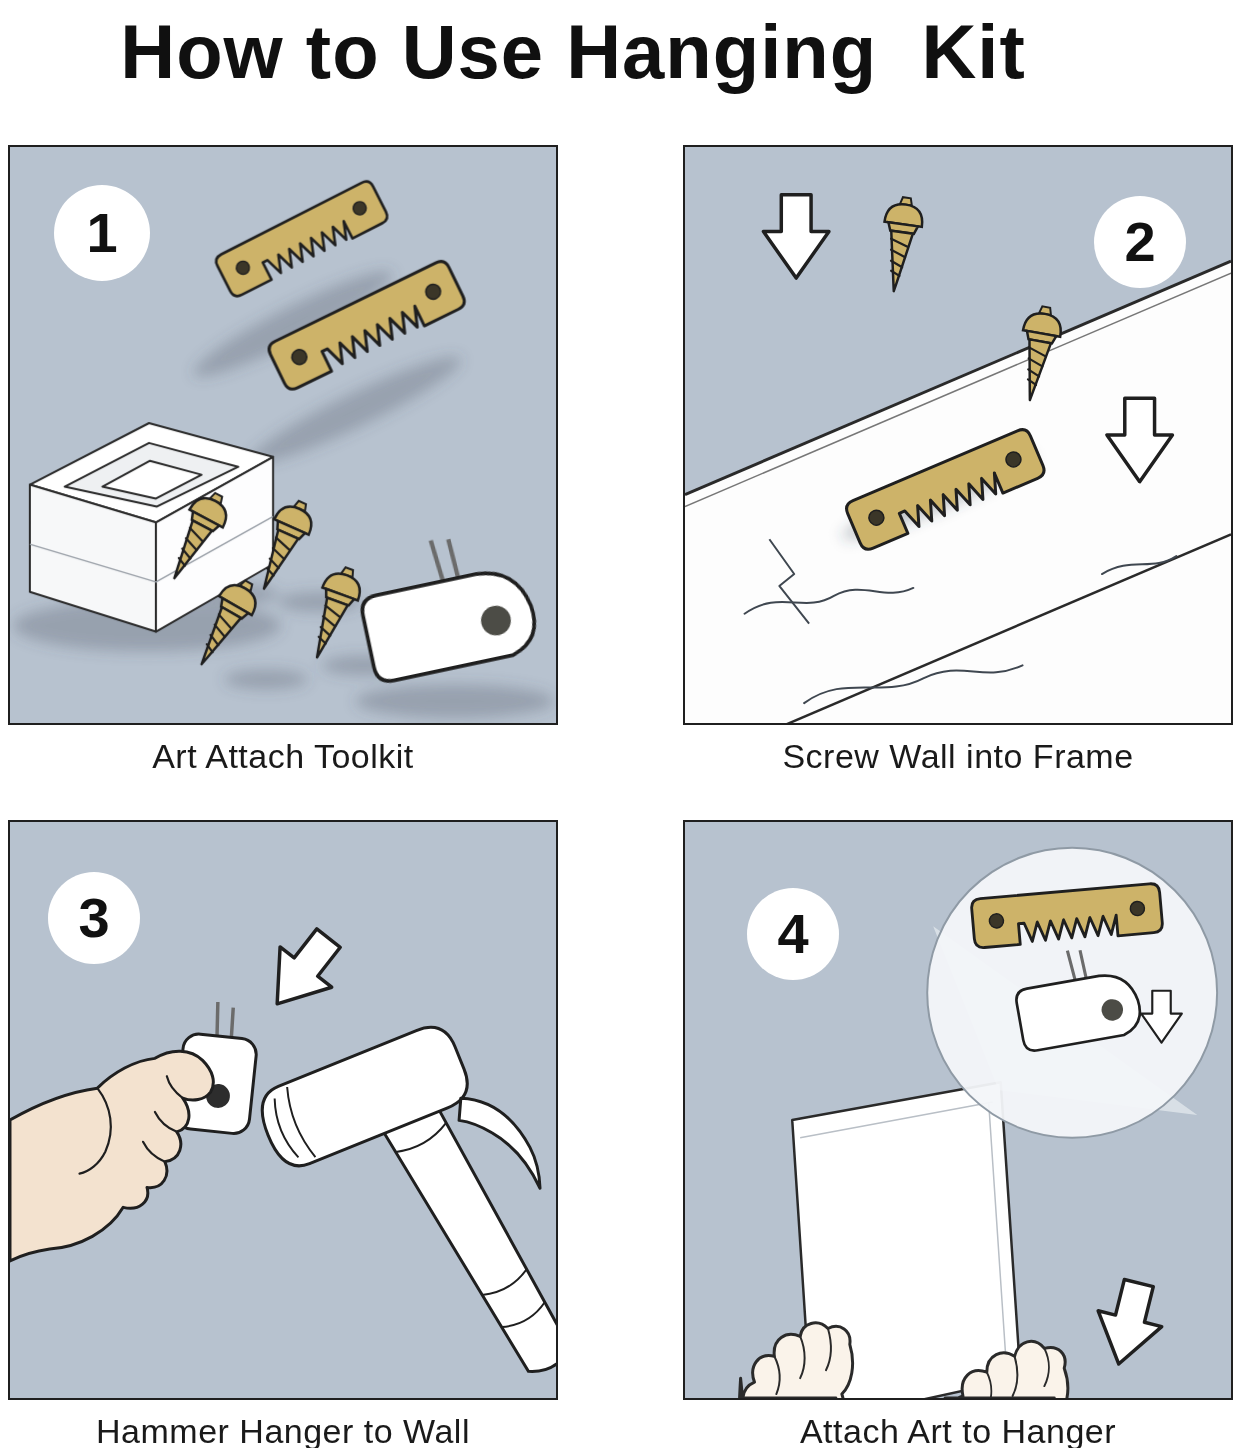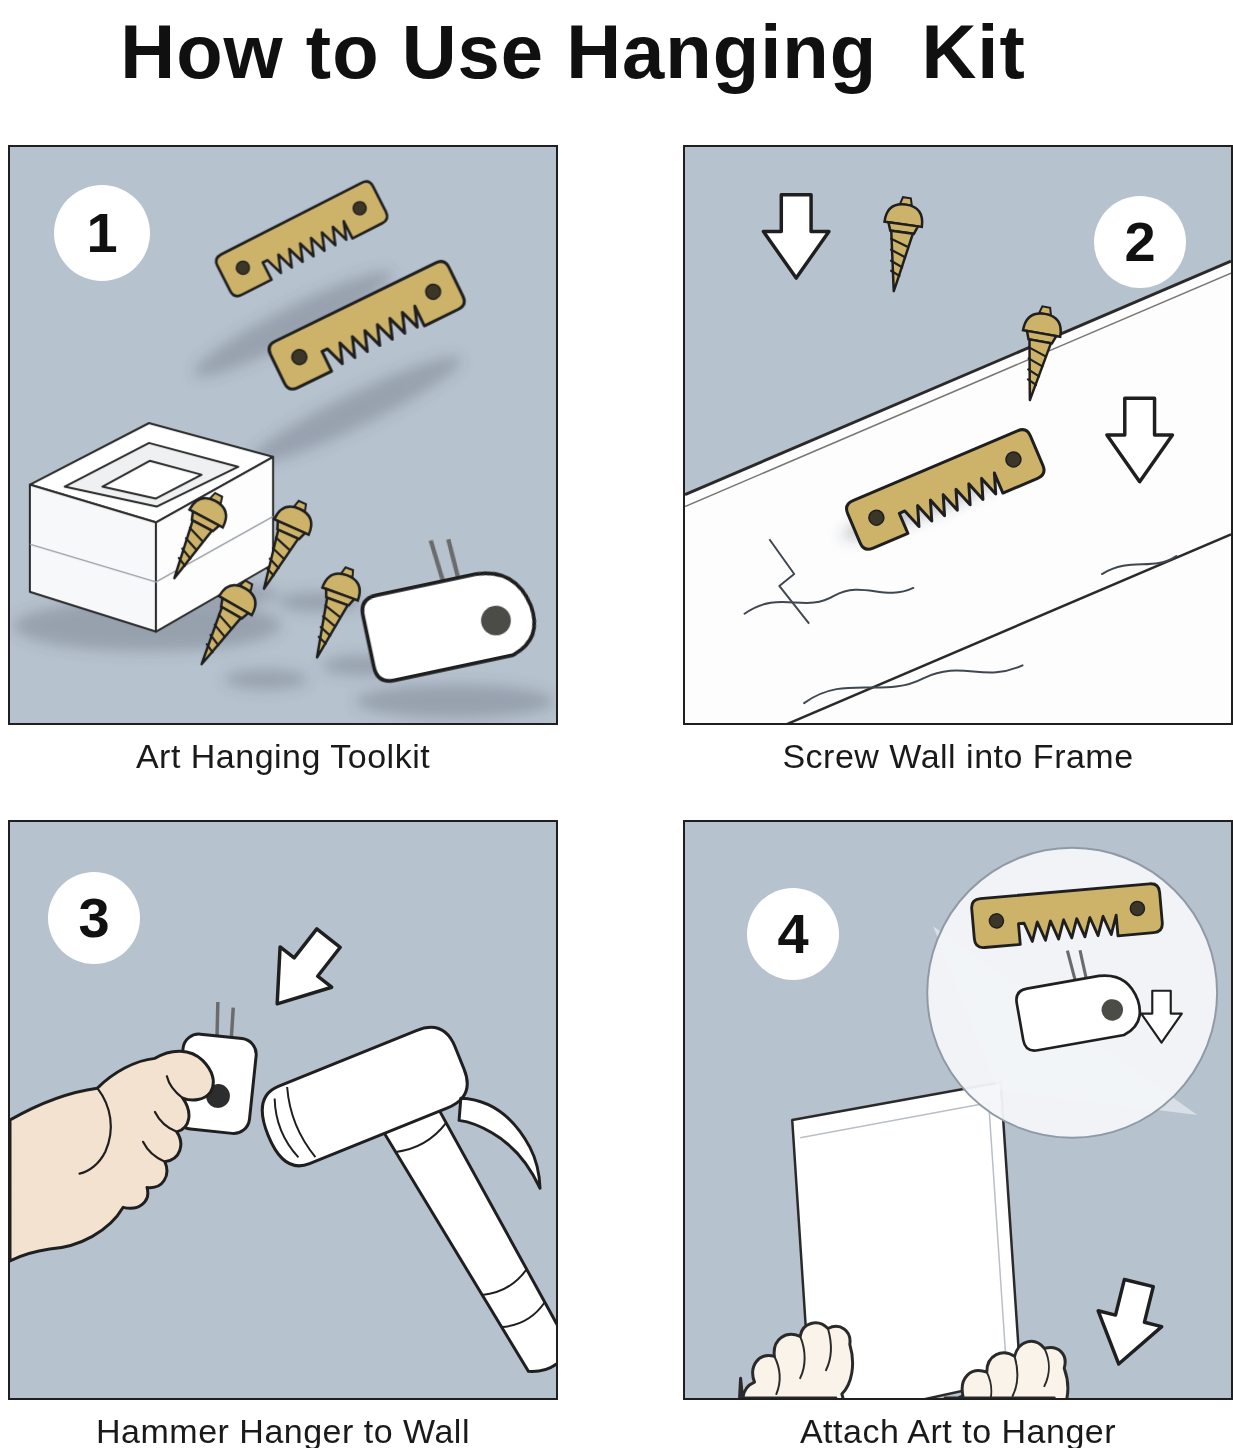--- a/index.html
+++ b/index.html
@@ -104,21 +104,21 @@
       <use href="#screw" transform="translate(205,360) rotate(28)"></use>
       <use href="#screw" transform="translate(290,368) rotate(24)"></use>
       <use href="#screw" transform="translate(235,448) rotate(30)"></use>
       <use href="#screw" transform="translate(338,435) rotate(20)"></use>
       <use href="#hook" transform="translate(352,455) rotate(-12) scale(1.25)"></use>
     </svg>
     <div class="badge badge-1">
       <span>1</span>
     </div>
   </div>
-  <figcaption class="caption">Art Hanging Toolkit</figcaption>
+  <figcaption class="caption">Art Attach Toolkit</figcaption>
 </figure>
 
 <figure class="cell cell-2">
   <div class="panel">
     <svg class="scene" viewBox="0 0 550 580" preserveAspectRatio="none">
       <rect x="0" y="0" width="550" height="580" style="fill:var(--panel-bg,#b7c2cf)"></rect>
       <g>
         <polygon points="0,350 550,115 550,580 0,580" fill="#fdfdfd"></polygon>
         <path d="M0,350 L550,115" stroke="#2a2a2a" stroke-width="3" fill="none"></path>
         <path d="M0,362 L550,127" stroke="#777" stroke-width="1.5" fill="none"></path>

